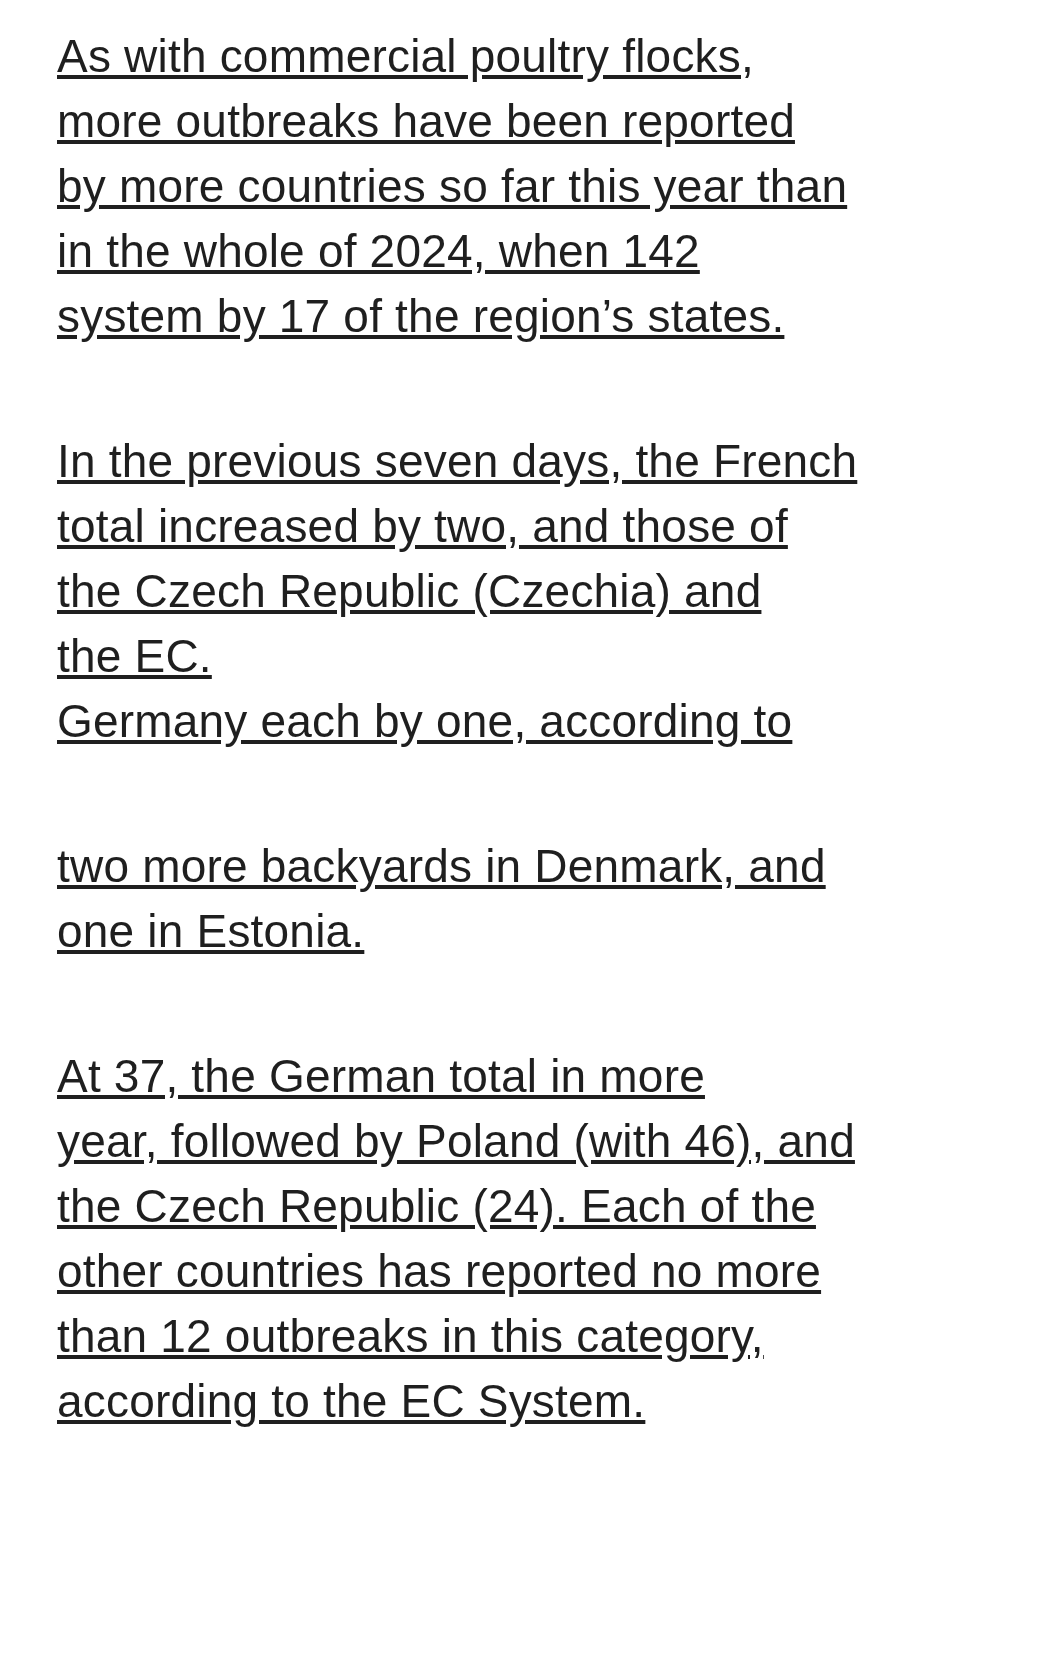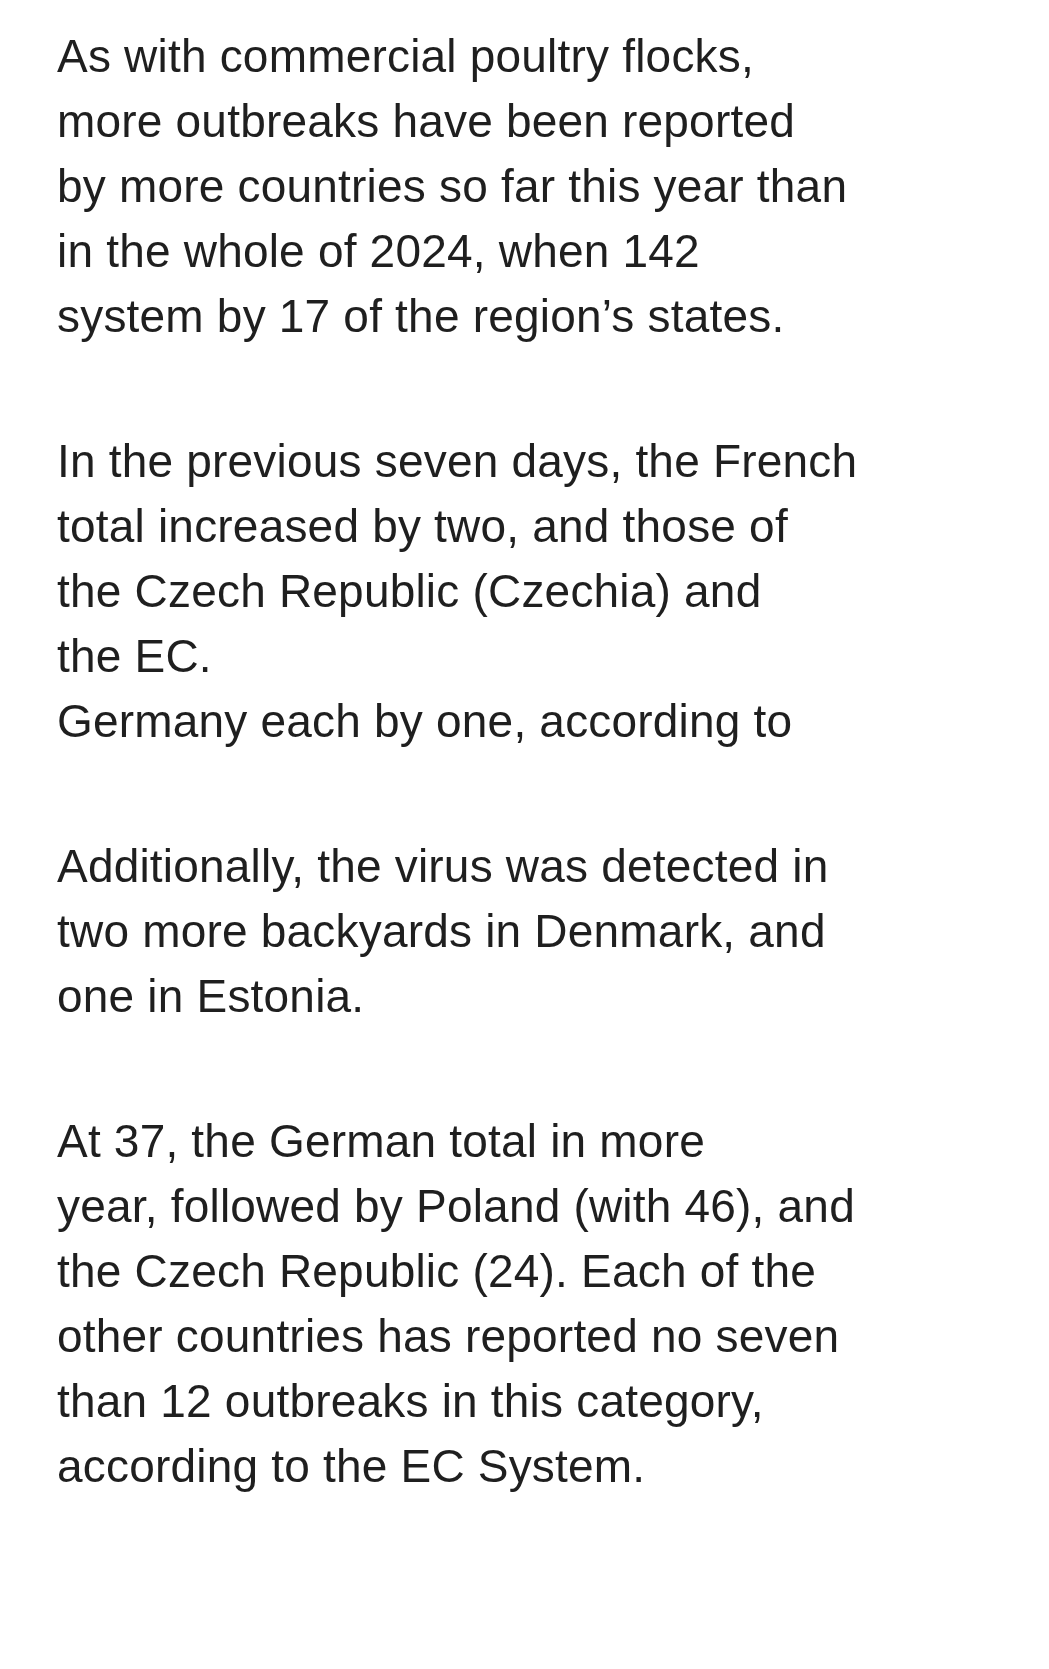--- a/index.html
+++ b/index.html
@@ -11,20 +11,21 @@
     height: 1669px;
     overflow: hidden;
     background: #ffffff;
     font-family: "Liberation Sans", sans-serif;
   }
   .article {
     box-sizing: border-box;
     width: 878px;
     padding: 24px 78px 0 57px;
     color: #1f1f1f;
+    text-decoration: underline;
   }
   .para {
     margin: 0 0 80px 0;
     font-size: 46px;
     line-height: 65px;
     font-weight: 400;
     letter-spacing: 0.2px;
   }
   .line {
     display: block;
@@ -46,27 +47,26 @@
 
   <p class="para">
     <span class="line">In the previous seven days, the French</span>
     <span class="line">total increased by two, and those of</span>
     <span class="line">the Czech Republic (Czechia) and</span>
     <span class="line">the EC.</span>
     <span class="line">Germany each by one, according to</span>
   </p>
 
   <p class="para">
-    <span class="line">Additionally, the virus was detected in</span>
     <span class="line">two more backyards in Denmark, and</span>
     <span class="line">one in Estonia.</span>
   </p>
 
   <p class="para">
     <span class="line">At 37, the German total in more</span>
     <span class="line">year, followed by Poland (with 46), and</span>
     <span class="line">the Czech Republic (24). Each of the</span>
-    <span class="line">other countries has reported no seven</span>
+    <span class="line">other countries has reported no more</span>
     <span class="line">than 12 outbreaks in this category,</span>
     <span class="line">according to the EC System.</span>
   </p>
 
 </div>
 
 </body></html>

